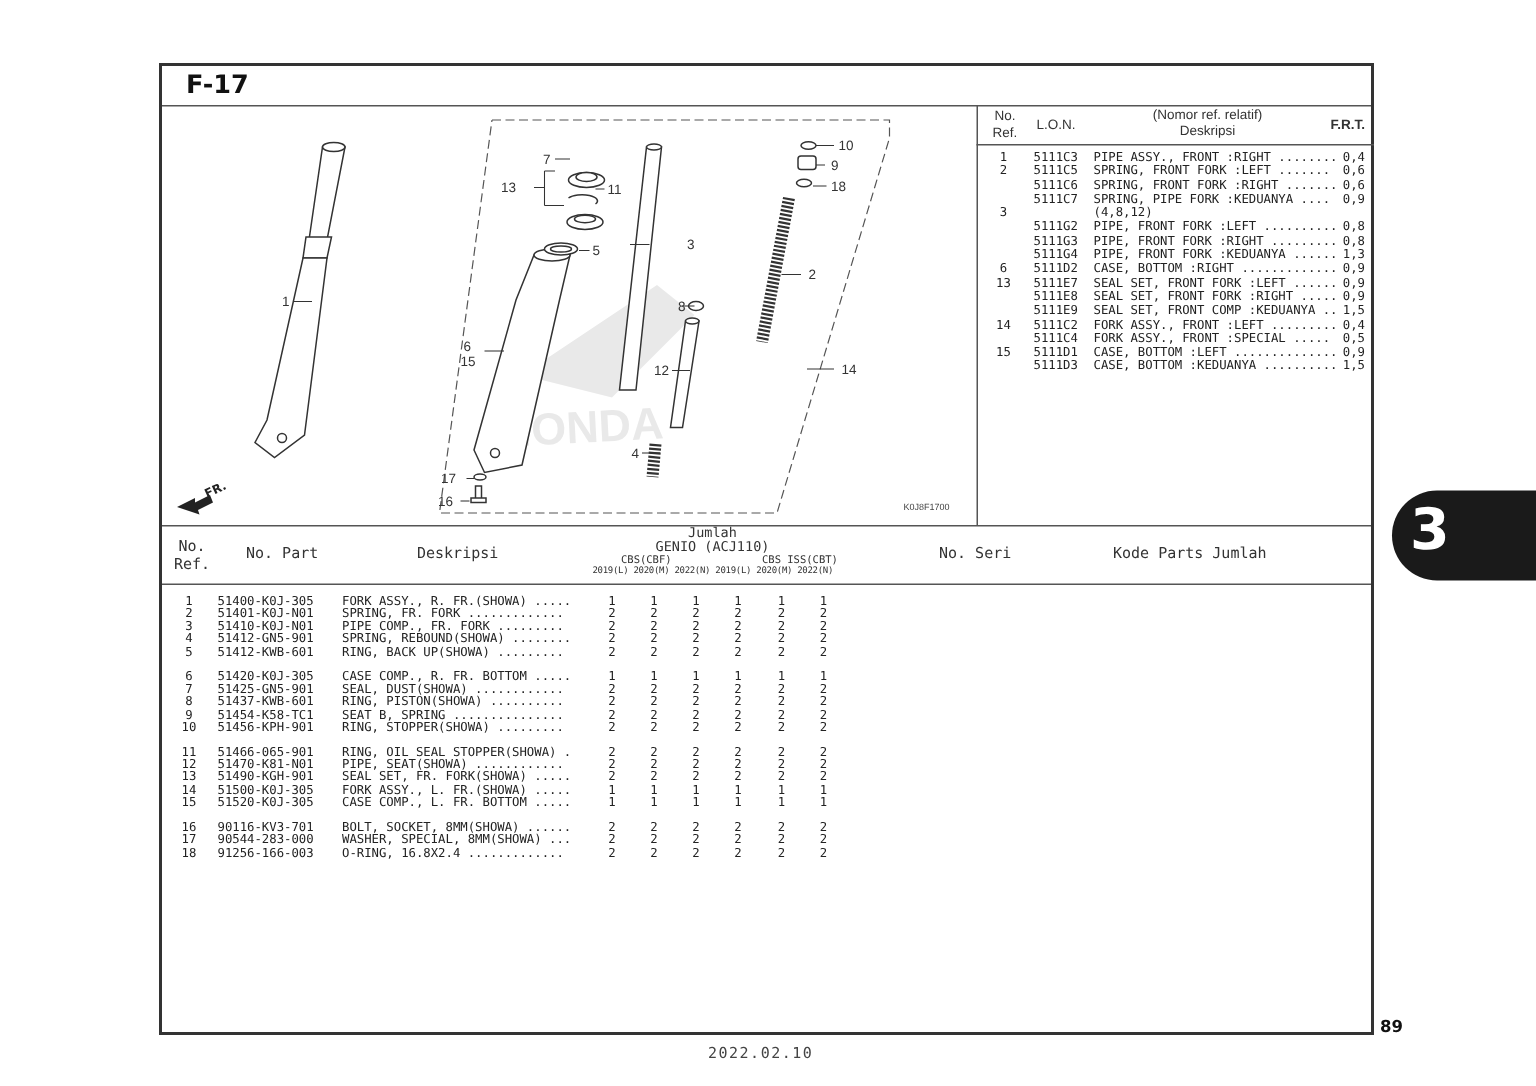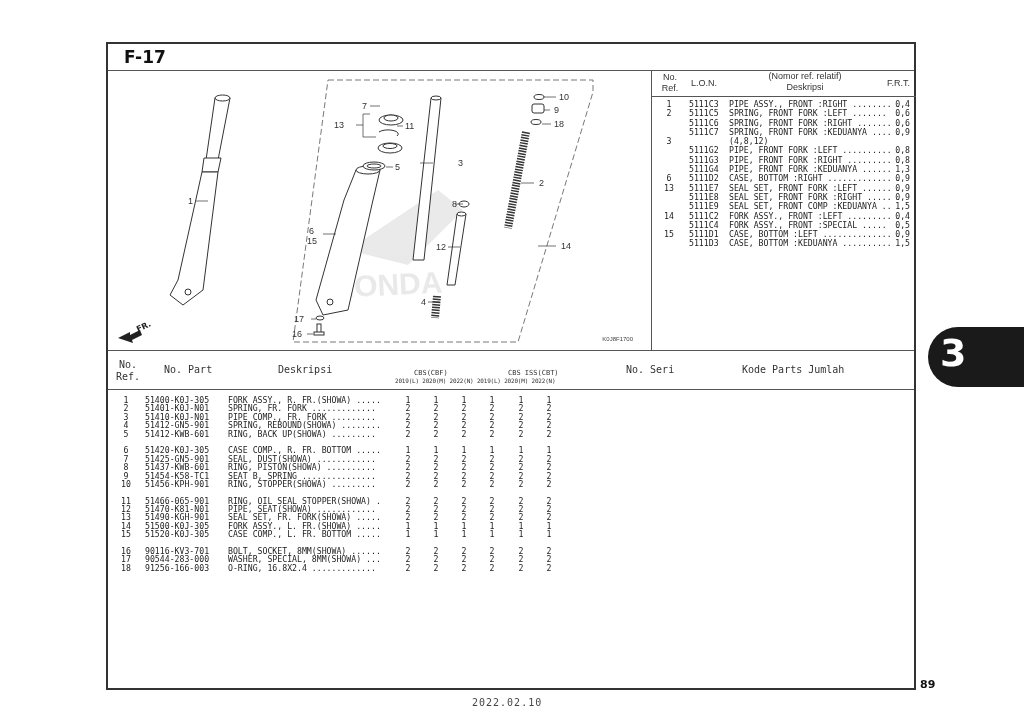--- a/index.html
+++ b/index.html
@@ -9,21 +9,21 @@
   .code { position:absolute; left:16px; top:3px; font-family:"DejaVu Sans", sans-serif; font-weight:bold; font-size:17px; color:#111; }
   .title { position:absolute; left:0; right:0; top:2px; text-align:center; font-family:"Liberation Sans", sans-serif; font-size:18px; color:#222; letter-spacing:0.5px; }
   .diagram { position:absolute; left:0; top:26px; width:543px; height:280px; border-right:1.5px solid #555; }
   .diagram svg { position:absolute; left:0; top:0; }
   .figcode { position:absolute; right:18px; bottom:8px; font-family:"Liberation Sans", sans-serif; font-size:6px; color:#444; }
   .lon { position:absolute; left:543px; top:26px; width:265px; height:280px; }
   .lon-head { position:absolute; left:0; right:0; top:0; height:26px; border-bottom:1px solid #555; font-family:"Liberation Sans", sans-serif; font-size:9px; color:#333; }
   .lon-head .c-no { position:absolute; left:8px; top:2px; width:22px; text-align:center; line-height:11px; }
   .lon-head .c-lon { position:absolute; left:40px; top:8px; }
   .lon-head .c-desc { position:absolute; left:84px; top:1px; width:140px; text-align:center; line-height:11px; }
-  .lon-head .c-frt { position:absolute; right:6px; top:8px; }
+  .lon-head .c-frt { position:absolute; right:6px; top:8px;font-weight:bold; }
   .lon-rows { position:absolute; left:0; right:0; top:30px; font-size:8.2px; line-height:9.3px; }
   .lrow { position:relative; height:9.3px; white-space:pre; }
   .lrow .r { position:absolute; left:8px; width:20px; text-align:center; }
   .lrow .l { position:absolute; left:38px; }
   .lrow .d { position:absolute; left:78px; }
   .lrow .f { position:absolute; right:6px; }
   .phead { position:absolute; left:0; top:306px; right:0; height:38px; border-top:1.5px solid #555; border-bottom:1.5px solid #555; font-size:10px; color:#333; }
   .phead .h-no { position:absolute; left:8px; top:8px; width:24px; text-align:center; line-height:12px; }
   .phead .h-part { position:absolute; left:56px; top:13px; }
   .phead .h-desc { position:absolute; left:170px; top:13px; }
@@ -173,40 +173,44 @@
     <div class="lon-head">
       <div class="c-no"><span>No.</span><br><span>Ref.</span></div>
       <div class="c-lon">L.O.N.</div>
       <div class="c-desc"><span>(Nomor ref. relatif)</span><br><span>Deskripsi</span></div>
       <div class="c-frt">F.R.T.</div>
     </div>
     <div class="lon-rows" id="lon-rows">
         <div class="lrow"><span class="r">1</span><span class="l">5111C3</span><span class="d">PIPE ASSY., FRONT :RIGHT ........</span><span class="f">0,4</span></div>
         <div class="lrow"><span class="r">2</span><span class="l">5111C5</span><span class="d">SPRING, FRONT FORK :LEFT .......</span><span class="f">0,6</span></div>
         <div class="lrow"><span class="r"></span><span class="l">5111C6</span><span class="d">SPRING, FRONT FORK :RIGHT .......</span><span class="f">0,6</span></div>
-        <div class="lrow"><span class="r"></span><span class="l">5111C7</span><span class="d">SPRING, FRONT FORK :KEDUANYA ....</span><span class="f">0,9</span></div>
+        <div class="lrow"><span class="r"></span><span class="l">5111C7</span><span class="d">SPRING, PIPE FORK :KEDUANYA ....</span><span class="f">0,9</span></div>
         <div class="lrow"><span class="r">3</span><span class="l"></span><span class="d">(4,8,12)</span><span class="f"></span></div>
         <div class="lrow"><span class="r"></span><span class="l">5111G2</span><span class="d">PIPE, FRONT FORK :LEFT ..........</span><span class="f">0,8</span></div>
         <div class="lrow"><span class="r"></span><span class="l">5111G3</span><span class="d">PIPE, FRONT FORK :RIGHT .........</span><span class="f">0,8</span></div>
         <div class="lrow"><span class="r"></span><span class="l">5111G4</span><span class="d">PIPE, FRONT FORK :KEDUANYA ......</span><span class="f">1,3</span></div>
         <div class="lrow"><span class="r">6</span><span class="l">5111D2</span><span class="d">CASE, BOTTOM :RIGHT .............</span><span class="f">0,9</span></div>
         <div class="lrow"><span class="r">13</span><span class="l">5111E7</span><span class="d">SEAL SET, FRONT FORK :LEFT ......</span><span class="f">0,9</span></div>
         <div class="lrow"><span class="r"></span><span class="l">5111E8</span><span class="d">SEAL SET, FRONT FORK :RIGHT .....</span><span class="f">0,9</span></div>
         <div class="lrow"><span class="r"></span><span class="l">5111E9</span><span class="d">SEAL SET, FRONT COMP :KEDUANYA ..</span><span class="f">1,5</span></div>
         <div class="lrow"><span class="r">14</span><span class="l">5111C2</span><span class="d">FORK ASSY., FRONT :LEFT .........</span><span class="f">0,4</span></div>
         <div class="lrow"><span class="r"></span><span class="l">5111C4</span><span class="d">FORK ASSY., FRONT :SPECIAL .....</span><span class="f">0,5</span></div>
         <div class="lrow"><span class="r">15</span><span class="l">5111D1</span><span class="d">CASE, BOTTOM :LEFT ..............</span><span class="f">0,9</span></div>
         <div class="lrow"><span class="r"></span><span class="l">5111D3</span><span class="d">CASE, BOTTOM :KEDUANYA ..........</span><span class="f">1,5</span></div>
       </div>
   </div>
 
   <div class="phead">
     <div class="h-no"><span>No.</span><br><span>Ref.</span></div>
     <div class="h-part">No. Part</div>
     <div class="h-desc">Deskripsi</div>
+    <div class="h-jml">
+      <div>Jumlah</div>
+      <div>GENIO (ACJ110)</div>
+    </div>
     <div class="h-sub" style="left:306px">CBS(CBF)</div>
     <div class="h-sub" style="left:400px">CBS ISS(CBT)</div>
     <div class="h-years">2019(L) 2020(M) 2022(N) 2019(L) 2020(M) 2022(N)</div>
     <div class="h-seri">No. Seri</div>
     <div class="h-kode">Kode Parts Jumlah</div>
   </div>
 
   <div class="plist" id="plist">
       <div class="grp">
         <div class="prow"><span class="n">1</span><span class="p">51400-K0J-305</span><span class="d">FORK ASSY., R. FR.(SHOWA) .....</span><span class="q" style="left: 295px;">1</span><span class="q" style="left: 323px;">1</span><span class="q" style="left: 351px;">1</span><span class="q" style="left: 379px;">1</span><span class="q" style="left: 408px;">1</span><span class="q" style="left: 436px;">1</span></div>

